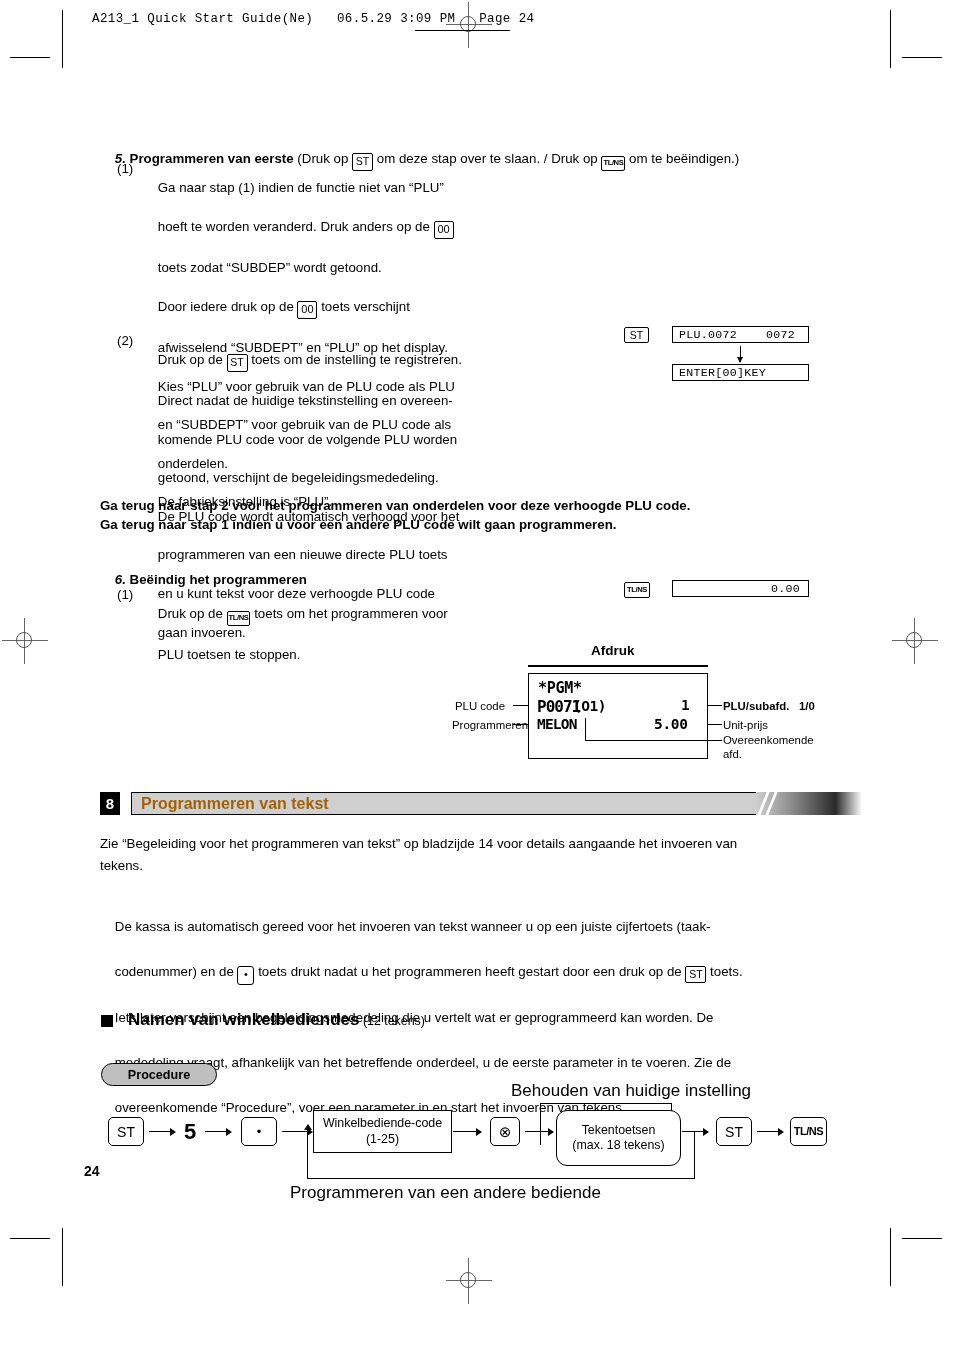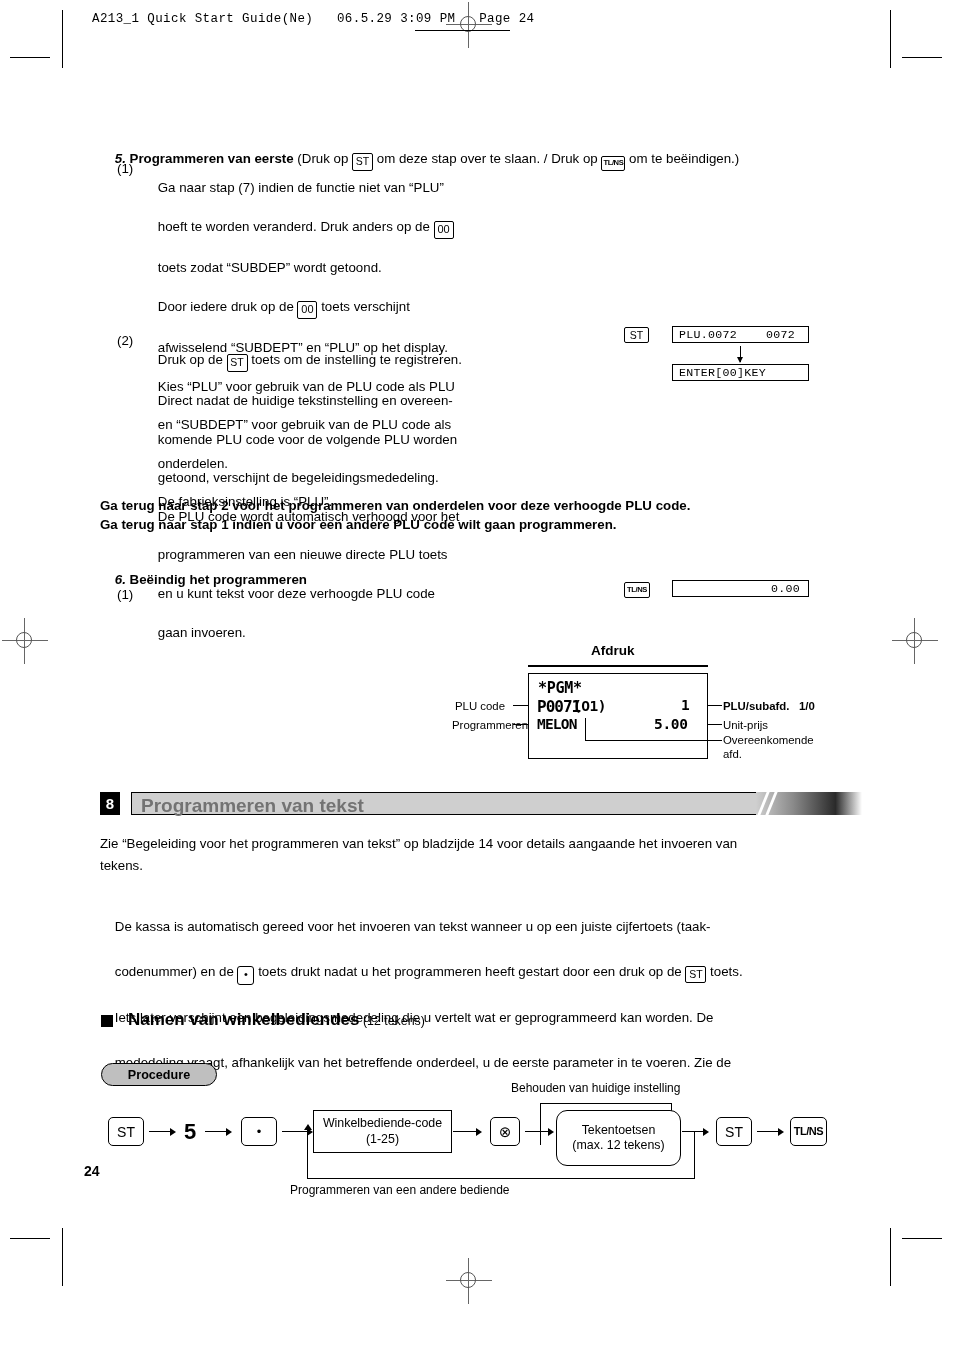--- a/index.html
+++ b/index.html
@@ -218,23 +218,23 @@
   .sec-bar {
     position: absolute;
     background: #cfcfcf;
     border-top: 1px solid #000;
     border-bottom: 1px solid #000;
     border-left: 1px solid #000;
     box-sizing: border-box;
   }
   .sec-bar-title {
     position: absolute;
-    font-size: 19px;
-    font-weight: bold;
-    color: #737373;
+    font-size: 16px;
+    font-weight: bold;
+    color: #a16207;
   }
   .sec-tail {
     position: absolute;
     background: linear-gradient(to right, #cfcfcf 0%, #8a8a8a 35%, #2a2a2a 75%, #ffffff 100%);
   }
   .slash {
     position: absolute;
     background: #fff;
     transform: skewX(-22deg);
   }
@@ -324,21 +324,21 @@
   }
   .ah-u {
     position: absolute;
     width: 0; height: 0;
     border-left: 4px solid transparent;
     border-right: 4px solid transparent;
     border-bottom: 6.5px solid #000;
   }
   .flow-cap {
     position: absolute;
-    font-size: 12px;
+    font-size: 17px;
     white-space: nowrap;
   }
   .pagenum {
     position: absolute;
     font-size: 14px;
     font-weight: bold;
   }
   .xsym {
     font-size: 15px;
     line-height: 1;
@@ -381,21 +381,21 @@
 
   <div class="runhead">A213_1 Quick Start Guide(Ne)   06.5.29 3:09 PM   Page 24</div>
   <div class="runhead-rule"></div>
 
   <div class="txt" style="left:100px; top:130px; width:760px;">
     <span class="b i">5.</span><span class="b"> </span><span class="b">Programmeren van eerste</span><span> (Druk op </span><span class="key key-st">ST</span><span> om deze stap over te slaan. / Druk op </span><span class="key key-tlns">TL/NS</span><span> om te beëindigen.)</span>
   </div>
 
   <div class="txt" style="left:117px; top:159px;">(1)</div>
   <div class="txt" style="left:143px; top:159px; width:430px;">
-    <span>Ga naar stap (7) indien de functie niet van “PLU”</span><br>
+    <span>Ga naar stap (1) indien de functie niet van “PLU”</span><br>
     <span>hoeft te worden veranderd. Druk anders op de </span><span class="key key-00">00</span><br>
     <span>toets zodat “SUBDEP” wordt getoond.</span><br>
     <span>Door iedere druk op de </span><span class="key key-00">00</span><span> toets verschijnt</span><br>
     <span>afwisselend “SUBDEPT” en “PLU” op het display.</span><br>
     <span>Kies “PLU” voor gebruik van de PLU code als PLU</span><br>
     <span>en “SUBDEPT” voor gebruik van de PLU code als</span><br>
     <span>onderdelen.</span><br>
     <span>De fabrieksinstelling is “PLU”.</span>
   </div>
 
@@ -419,20 +419,24 @@
   <div class="lcd lcd-left" style="left:672px; top:364px; width:137px; height:17px;">ENTER[00]KEY</div>
 
   <div class="txt b" style="left:100px; top:496px;">Ga terug naar stap 2 voor het programmeren van onderdelen voor deze verhoogde PLU code.</div>
   <div class="txt b" style="left:100px; top:515px;">Ga terug naar stap 1 indien u voor een andere PLU code wilt gaan programmeren.</div>
 
   <div class="txt" style="left:100px; top:551px;">
     <span class="b i">6.</span><span class="b"> </span><span class="b">Beëindig het programmeren</span>
   </div>
 
   <div class="txt" style="left:117px; top:585px;">(1)</div>
+  <div class="txt" style="left:143px; top:585px; width:400px;">
+    <span>Druk op de </span><span class="key key-tlns">TL/NS</span><span> toets om het programmeren voor</span><br>
+    <span>PLU toetsen te stoppen.</span>
+  </div>
 
   <div class="keyblock" style="left:624px; top:582px; width:26px; height:16px; font-size:7.6px; font-weight:700; letter-spacing:-0.4px;">
     <span>TL/NS</span>
   </div>
   <div class="lcd lcd-right" style="left:672px; top:580px; width:137px; height:17px;">0.00</div>
 
   <div class="afdruk-title" style="left:591px; top:643px;">Afdruk</div>
   <div class="afdruk-titlerule" style="left:528px; top:665px; width:180px;"></div>
 
   <div class="receipt" style="left:528px; top:673px; width:180px; height:86px;"></div>
@@ -472,20 +476,21 @@
   <div class="slash" style="left:770px; top:792px; width:3px; height:23px;"></div>
 
   <div class="txt" style="left:100px; top:833px; width:720px; line-height:22px;">Zie “Begeleiding voor het programmeren van tekst” op bladzijde 14 voor details aangaande het invoeren van
 tekens.</div>
 
   <div class="txt" style="left:100px; top:893px; width:775px; line-height:22.5px;">
     <span>De kassa is automatisch gereed voor het invoeren van tekst wanneer u op een juiste cijfertoets (taak-</span><br>
     <span>codenummer) en de </span><span class="key key-dot">•</span><span> toets drukt nadat u het programmeren heeft gestart door een druk op de </span><span class="key key-st">ST</span><span> toets.</span><br>
     <span>Iets later verschijnt een begeleidingsmededeling die u vertelt wat er geprogrammeerd kan worden. De</span><br>
     <span>mededeling vraagt, afhankelijk van het betreffende onderdeel, u de eerste parameter in te voeren. Zie de</span><br>
+    <span>overeenkomende “Procedure”, voer een parameter in en start het invoeren van tekens.</span>
   </div>
 
   <div class="sq-bullet" style="left:101px; top:1015px;"></div>
   <div class="sub-h" style="left:128px; top:1010px;">
     <span>Namen van winkelbediendes</span><span class="sub-h-note"> (12 tekens)</span>
   </div>
   <div class="proc-badge" style="left:101px; top:1043px; width:116px; height:23px;margin-top:20px;">
     <span>Procedure</span>
   </div>
 
@@ -521,21 +526,21 @@
   <div class="ah-r" style="left:476px; top:1127.5px;"></div>
 
   <div class="fkey" style="left:490px; top:1117px; width:30px; height:29px;">
     <span class="xsym">⊗</span>
   </div>
   <div class="ln-h" style="left:525px; top:1131px; width:24px;"></div>
   <div class="ah-r" style="left:548px; top:1127.5px;"></div>
 
   <div class="fbox" style="left:556px; top:1110px; width:125px; height:56px;border-radius:11px;">
     <span>Tekentoetsen</span>
-    <span>(max. 12 tekens)</span>
+    <span>(max. 18 tekens)</span>
   </div>
   <div class="ln-h" style="left:682px; top:1131px; width:22px;"></div>
   <div class="ah-r" style="left:703px; top:1127.5px;"></div>
 
   <div class="fkey" style="left:716px; top:1117px; width:36px; height:29px; font-size:14px;">
     <span>ST</span>
   </div>
   <div class="ln-h" style="left:757px; top:1131px; width:22px;"></div>
   <div class="ah-r" style="left:778px; top:1127.5px;"></div>
 

